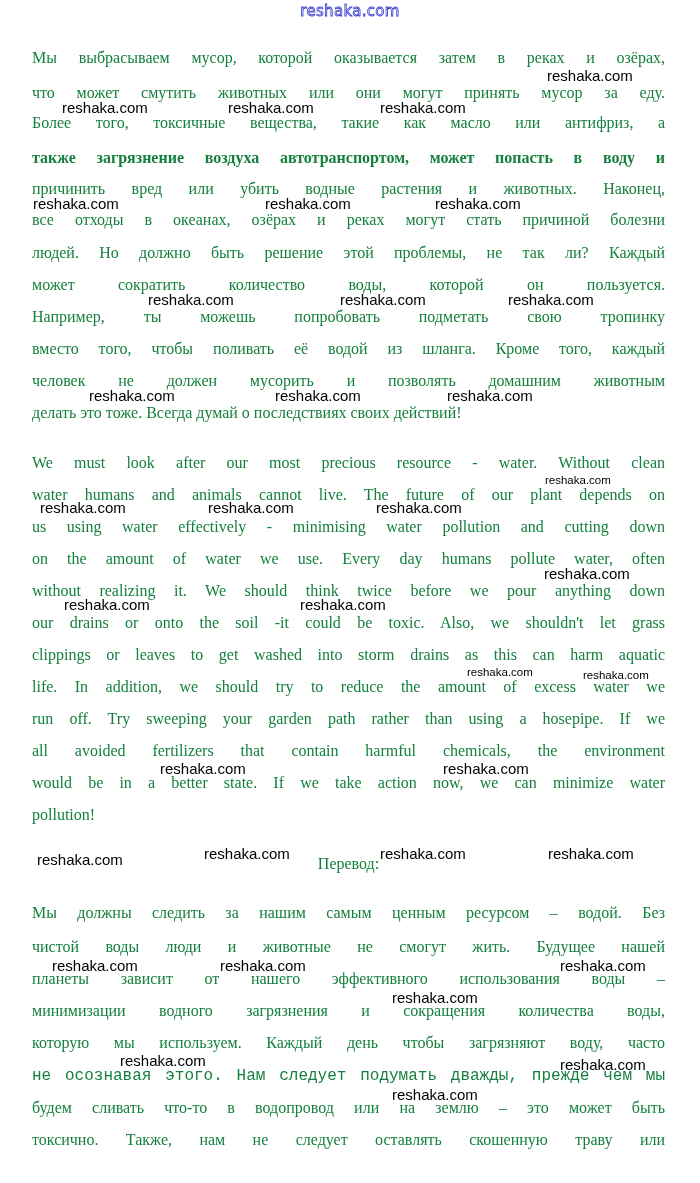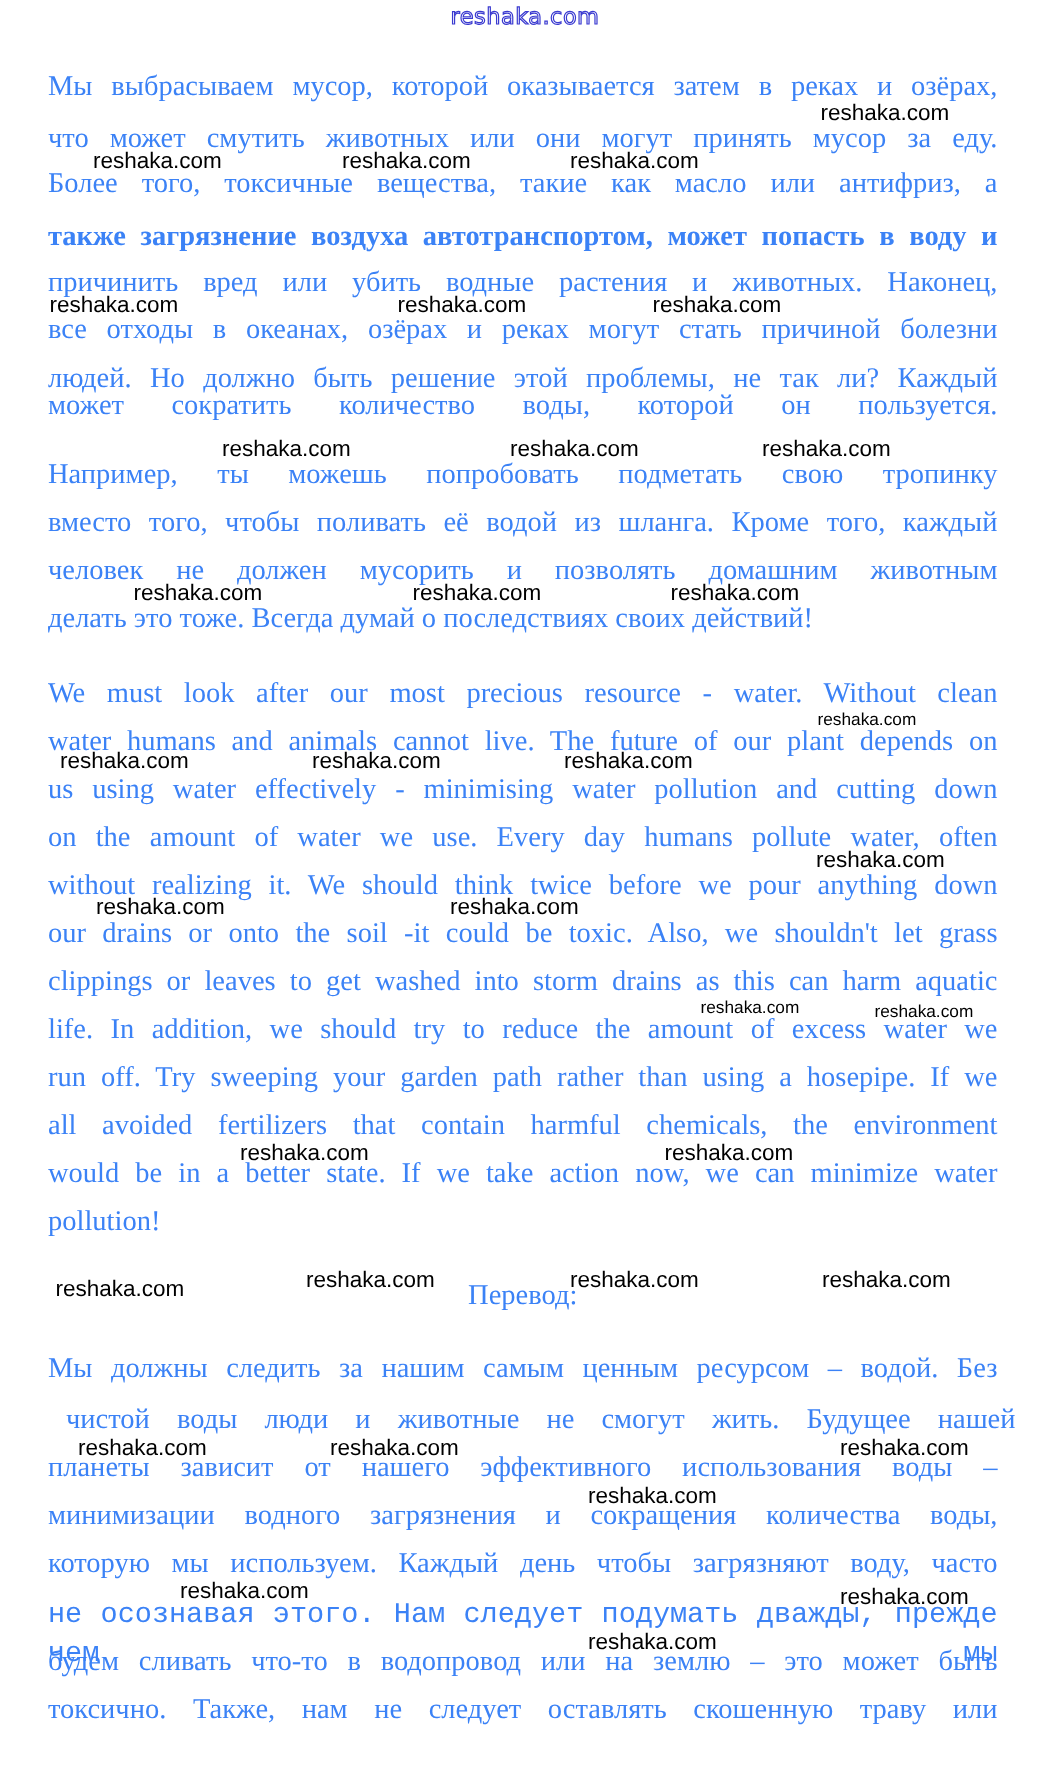--- a/index.html
+++ b/index.html
@@ -4,21 +4,21 @@
 <style>
   html, body { margin: 0; padding: 0; background: #ffffff; }
   body { width: 700px; height: 1183px; position: relative; overflow: hidden; }
   .header-wm {
     position: absolute; left: 0; width: 700px; top: 2px; text-align: center;
     font-family: "DejaVu Sans", sans-serif; font-size: 15px; letter-spacing: 0.3px;
     color: #ffffff; -webkit-text-stroke: 0.8px #3a3ad0; line-height: 18px;
   }
   .line {
     position: absolute; left: 32px; width: 633px; height: 26px;
-    font-family: "Liberation Serif", serif; font-size: 19px; color: #3b82f6;
+    font-family: "Liberation Serif", serif; font-size: 16px; color: #15803d;
     line-height: 26px; white-space: nowrap; transform-origin: left top;
   }
   .line.justify { text-align: justify; text-align-last: justify; white-space: normal; }
   .line.center { text-align: center; }
   .wm {
     position: absolute; font-family: "Liberation Sans", sans-serif; font-size: 15px;
     color: #000000; line-height: 16px; white-space: nowrap;
   }
   .wm.small { font-size: 11.5px; }
 </style>
@@ -29,21 +29,21 @@
 
 <div id="doc">
     <div>
       <div class="line justify" style="top: 45px;">Мы выбрасываем мусор, которой оказывается затем в реках и озёрах,</div>
       <div class="line justify" style="top: 80px;">что может смутить животных или они могут принять мусор за еду.</div>
       <div class="line justify" style="top: 110px;">Более того, токсичные вещества, такие как масло или антифриз, а</div>
       <div class="line justify" style="top: 145px; font-weight: bold;">также загрязнение воздуха автотранспортом, может попасть в воду и</div>
       <div class="line justify" style="top: 176px;">причинить вред или убить водные растения и животных. Наконец,</div>
       <div class="line justify" style="top: 207px;">все отходы в океанах, озёрах и реках могут стать причиной болезни</div>
       <div class="line justify" style="top: 240px;">людей. Но должно быть решение этой проблемы, не так ли? Каждый</div>
-      <div class="line justify" style="top: 258px;">может сократить количество воды, которой он пользуется.</div>
+      <div class="line justify" style="top: 272px;">может сократить количество воды, которой он пользуется.</div>
       <div class="line justify" style="top: 304px;">Например, ты можешь попробовать подметать свою тропинку</div>
       <div class="line justify" style="top: 336px;">вместо того, чтобы поливать её водой из шланга. Кроме того, каждый</div>
       <div class="line justify" style="top: 368px;">человек не должен мусорить и позволять домашним животным</div>
       <div class="line" style="top: 400px;">делать это тоже. Всегда думай о последствиях своих действий!</div>
     </div>
     <div>
       <div class="line justify" style="top: 450px;">We must look after our most precious resource - water. Without clean</div>
       <div class="line justify" style="top: 482px;">water humans and animals cannot live. The future of our plant depends on</div>
       <div class="line justify" style="top: 514px;">us using water effectively - minimising water pollution and cutting down</div>
       <div class="line justify" style="top: 546px;">on the amount of water we use. Every day humans pollute water, often</div>
@@ -54,21 +54,21 @@
       <div class="line justify" style="top: 706px;">run off. Try sweeping your garden path rather than using a hosepipe. If we</div>
       <div class="line justify" style="top: 738px;">all avoided fertilizers that contain harmful chemicals, the environment</div>
       <div class="line justify" style="top: 770px;">would be in a better state. If we take action now, we can minimize water</div>
       <div class="line" style="top: 802px;">pollution!</div>
     </div>
     <div>
       <div class="line center" style="top: 851px;">Перевод:</div>
     </div>
     <div>
       <div class="line justify" style="top: 900px;">Мы должны следить за нашим самым ценным ресурсом – водой. Без</div>
-      <div class="line justify" style="top: 934px; margin-left: 12px;">чистой воды люди и животные не смогут жить. Будущее нашей</div>
+      <div class="line justify" style="top: 934px;">чистой воды люди и животные не смогут жить. Будущее нашей</div>
       <div class="line justify" style="top: 966px;">планеты зависит от нашего эффективного использования воды –</div>
       <div class="line justify" style="top: 998px;">минимизации водного загрязнения и сокращения количества воды,</div>
       <div class="line justify" style="top: 1030px;">которую мы используем. Каждый день чтобы загрязняют воду, часто</div>
       <div class="line justify" style="top: 1063px; font-family: Liberation Mono, monospace;">не осознавая этого. Нам следует подумать дважды, прежде чем мы</div>
       <div class="line justify" style="top: 1095px;">будем сливать что-то в водопровод или на землю – это может быть</div>
       <div class="line justify" style="top: 1127px;">токсично. Также, нам не следует оставлять скошенную траву или</div>
     </div>
   </div>
 
 <div>

